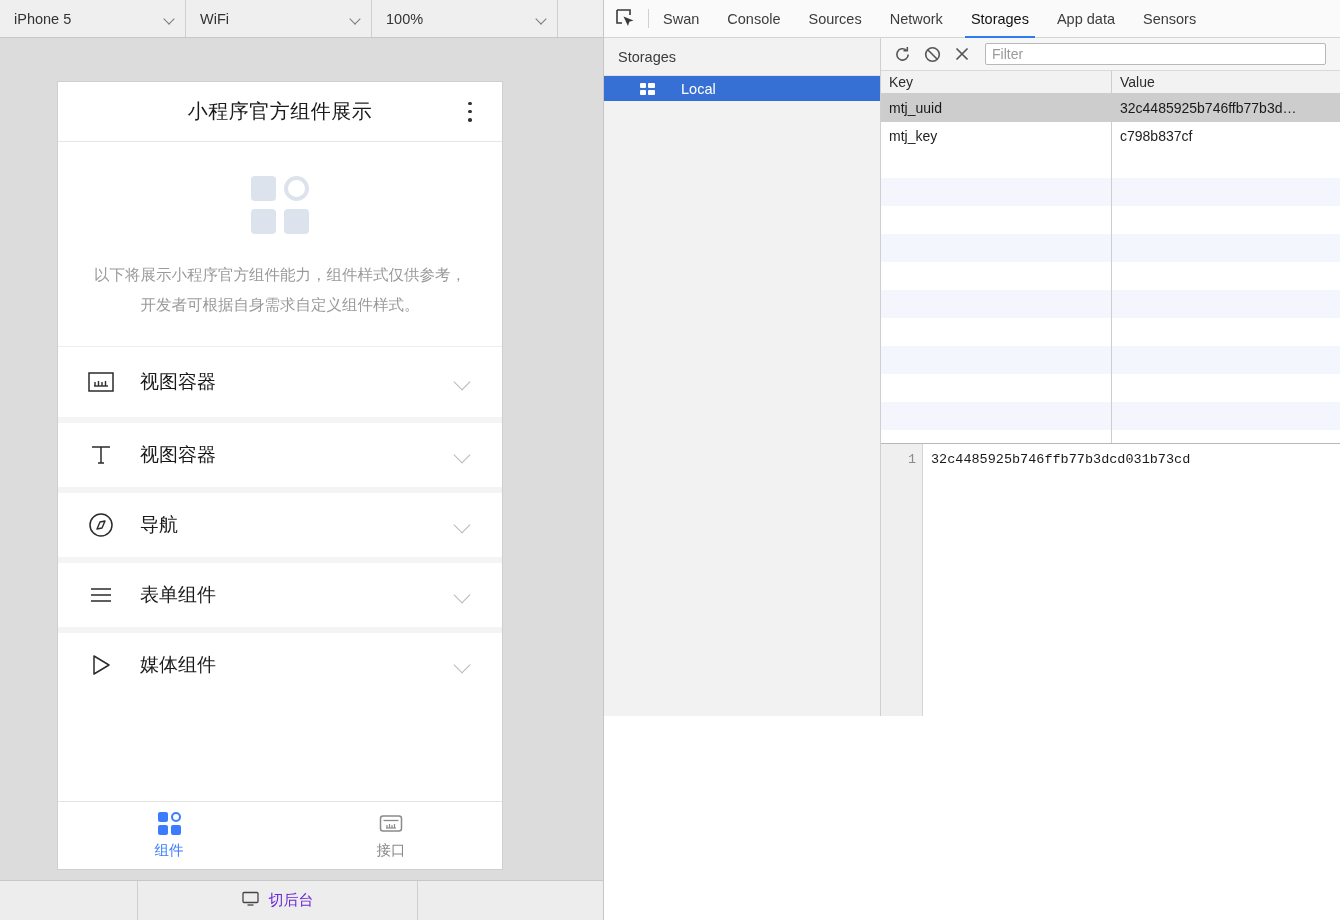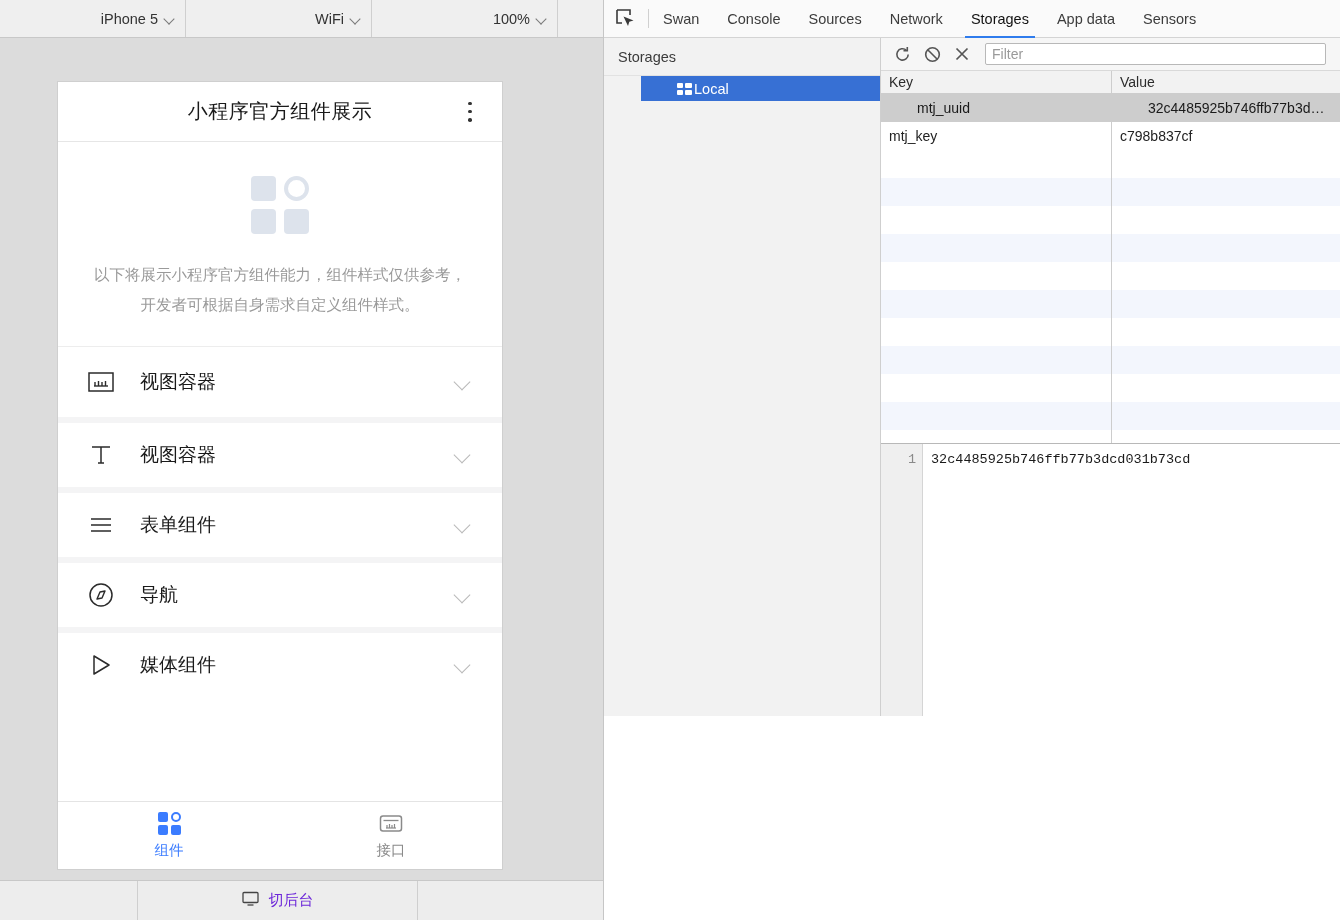--- a/index.html
+++ b/index.html
@@ -29,21 +29,21 @@
     display: flex; align-items: center;
     padding: 0 10px 0 14px;
     border-right: 1px solid #cfcfcf;
     font-size: 14.5px; color: #333;
     background: #efefef;
     cursor: default;
   }
   .sel.w1 { width: 186px; }
   .sel.w2 { width: 186px; }
   .sel.w3 { width: 186px; }
-  .sel .lbl { flex: 1; white-space: nowrap; overflow: hidden; text-align: right; }
+  .sel .lbl { flex: 1; white-space: nowrap; overflow: hidden; }
   .caret {
     width: 11px; height: 11px; flex: 0 0 11px;
     position: relative; margin-left: 6px;
   }
   .caret::before {
     content: ""; position: absolute; left: 1px; top: 2px;
     width: 7px; height: 7px;
     border-left: 1.4px solid #7a7a7a;
     border-bottom: 1.4px solid #7a7a7a;
     transform: rotate(-45deg);
@@ -204,25 +204,24 @@
     border-right: 1px solid #cfcfcf;
     display: flex; flex-direction: column;
   }
   .side-title {
     height: 38px; display: flex; align-items: center;
     padding-left: 14px;
     font-size: 14.5px; color: #3b3b3b;
     border-bottom: 1px solid #e2e2e2;
   }
   .side-item {
-    height: 25px; display: flex; align-items: center; gap: 2px;
+    height: 25px; display: flex; align-items: center; gap: 26px;
     padding-left: 36px;
     font-size: 14.5px; color: #2d2d2d;
     cursor: pointer;
-    margin-left: 37px;
   }
   .side-item.selected { background: #3770d4; color: #fff; }
   .db-ico { width: 15px; height: 12px; display: grid;
     grid-template-columns: 6px 7px; grid-template-rows: 5px 5px; gap: 2px; }
   .db-ico span { background: currentColor; border-radius: 1px; }
 
   .storage-main { flex: 1; display: flex; flex-direction: column; min-width: 0; }
 
   .st-toolbar {
     height: 33px; flex: 0 0 33px;
@@ -259,21 +258,21 @@
   .th.val-col, .td.val-col { flex: 1; min-width: 0; }
   .st-rows { flex: 1; overflow: hidden; }
   .st-row { height: 28px; display: flex; }
   .st-row .td {
     font-size: 14px; color: #222;
     display: flex; align-items: center; padding-left: 8px;
     white-space: nowrap; overflow: hidden; text-overflow: ellipsis;
   }
   .st-row.odd { background: #f3f6fd; }
   .st-row.even { background: #ffffff; }
-  .st-row.selected { background: #cdcdcd; padding-left: 28px; }
+  .st-row.selected { background: #cdcdcd; }
   .st-row.selected .td { color: #1a1a1a; }
   .st-row .td.key-col { border-right: 1px solid #cdcdcd; }
 
   .value-view {
     height: 273px; flex: 0 0 273px;
     border-top: 1px solid #b8b8b8;
     display: flex; background: #fff;
   }
   .gutter {
     width: 42px; flex: 0 0 42px;
@@ -353,36 +352,36 @@
               <svg width="24" height="24" viewBox="0 0 24 24">
                 <path d="M3 4h18M12 4v16M9 20h6" fill="none" stroke="#2b2b2b" stroke-width="1.5"></path>
               </svg>
             </span>
             <span class="mi-label">视图容器</span>
             <span class="mi-caret"></span>
           </div>
 
           <div class="menu-item">
             <span class="mi-icon">
-              <svg width="24" height="20" viewBox="0 0 24 20">
-                <path d="M2 4h20M2 10h20M2 16h20" fill="none" stroke="#2b2b2b" stroke-width="1.5"></path>
-              </svg>
-            </span>
-            <span class="mi-label">表单组件</span>
-            <span class="mi-caret"></span>
-          </div>
-
-          <div class="menu-item">
-            <span class="mi-icon">
               <svg width="26" height="26" viewBox="0 0 26 26">
                 <circle cx="13" cy="13" r="11" fill="none" stroke="#2b2b2b" stroke-width="1.5"></circle>
                 <path d="M17 9l-3 7-5 1 3-7z" fill="none" stroke="#2b2b2b" stroke-width="1.4" stroke-linejoin="round"></path>
               </svg>
             </span>
             <span class="mi-label">导航</span>
+            <span class="mi-caret"></span>
+          </div>
+
+          <div class="menu-item">
+            <span class="mi-icon">
+              <svg width="24" height="20" viewBox="0 0 24 20">
+                <path d="M2 4h20M2 10h20M2 16h20" fill="none" stroke="#2b2b2b" stroke-width="1.5"></path>
+              </svg>
+            </span>
+            <span class="mi-label">表单组件</span>
             <span class="mi-caret"></span>
           </div>
 
           <div class="menu-item">
             <span class="mi-icon">
               <svg width="24" height="24" viewBox="0 0 24 24">
                 <path d="M5 3l15 9-15 9z" fill="none" stroke="#2b2b2b" stroke-width="1.5" stroke-linejoin="round"></path>
               </svg>
             </span>
             <span class="mi-label">媒体组件</span>

